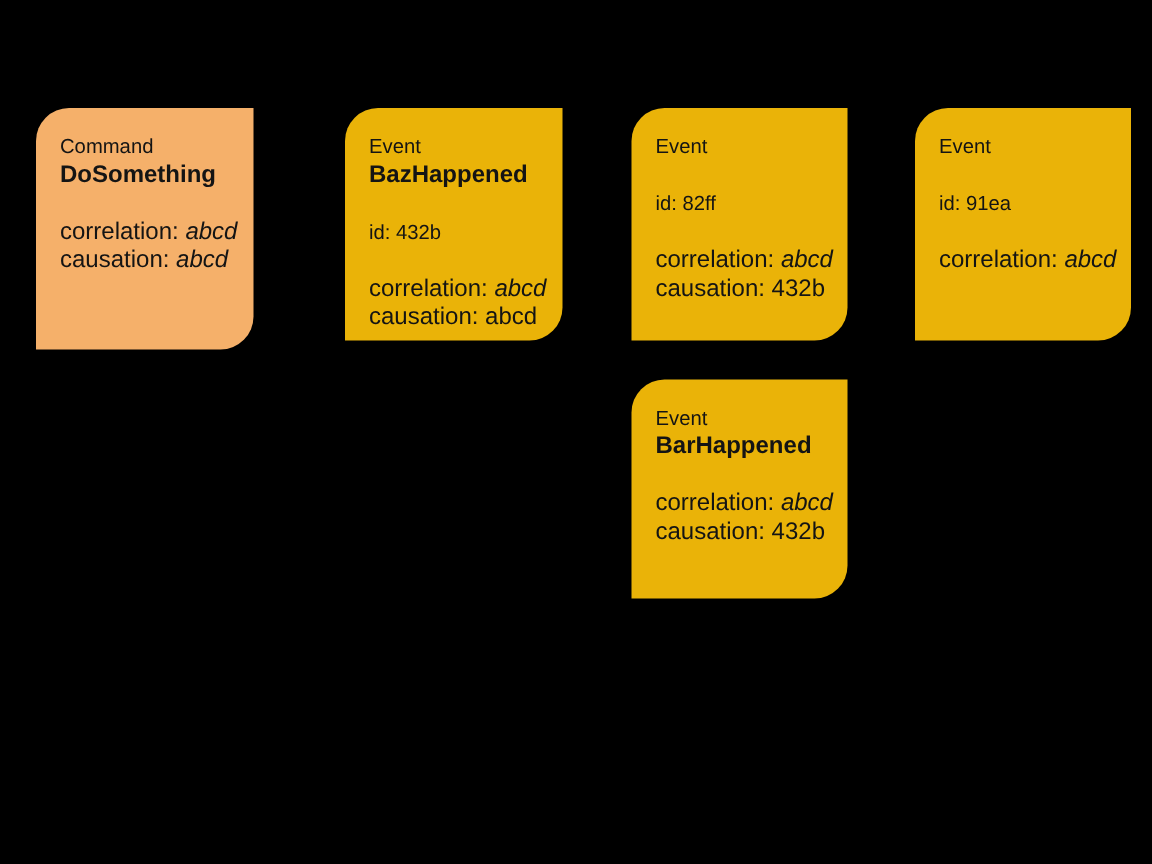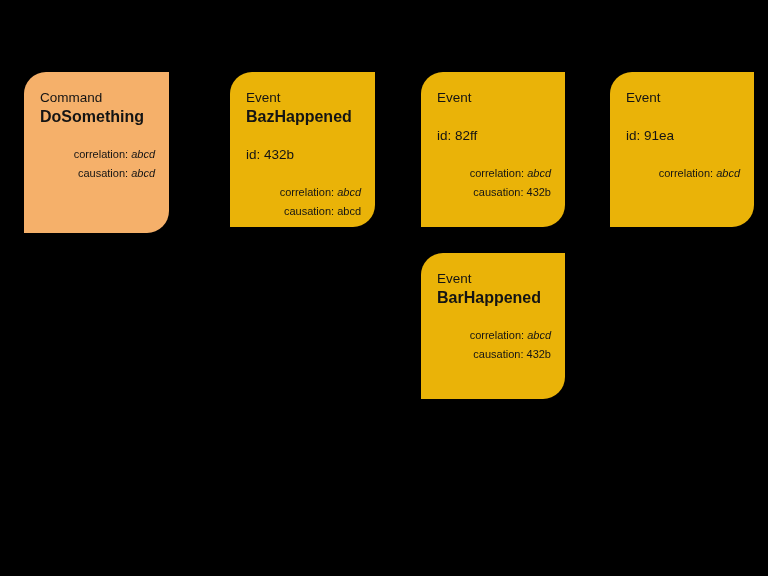--- a/index.html
+++ b/index.html
@@ -46,24 +46,23 @@
   .idline {
     font-size: 13.5px;
     line-height: 19px;
     margin-top: 19px;
     white-space: nowrap;
   }
   .meta {
     margin-top: 19px;
   }
   .metaline {
-    font-size: 11px;
+    font-size: 16px;
     line-height: 19px;
     white-space: nowrap;
-    text-align: right;
   }
   .val-italic { font-style: italic; }
   .val-plain  { font-style: normal; }
 
   
   #card-do-something { left: 24px;  top: 72px;  width: 145px; height: 161px; }
   #card-foo-happened { left: 211px; top: 72px;  width: 145px; height: 155px; }
   #card-bar-happened { left: 402px; top: 72px;  width: 144px; height: 155px; }
   #card-baz-happened { left: 591px; top: 72px;  width: 144px; height: 155px; }
   #card-qux-happened { left: 402px; top: 253px; width: 144px; height: 146px; }

